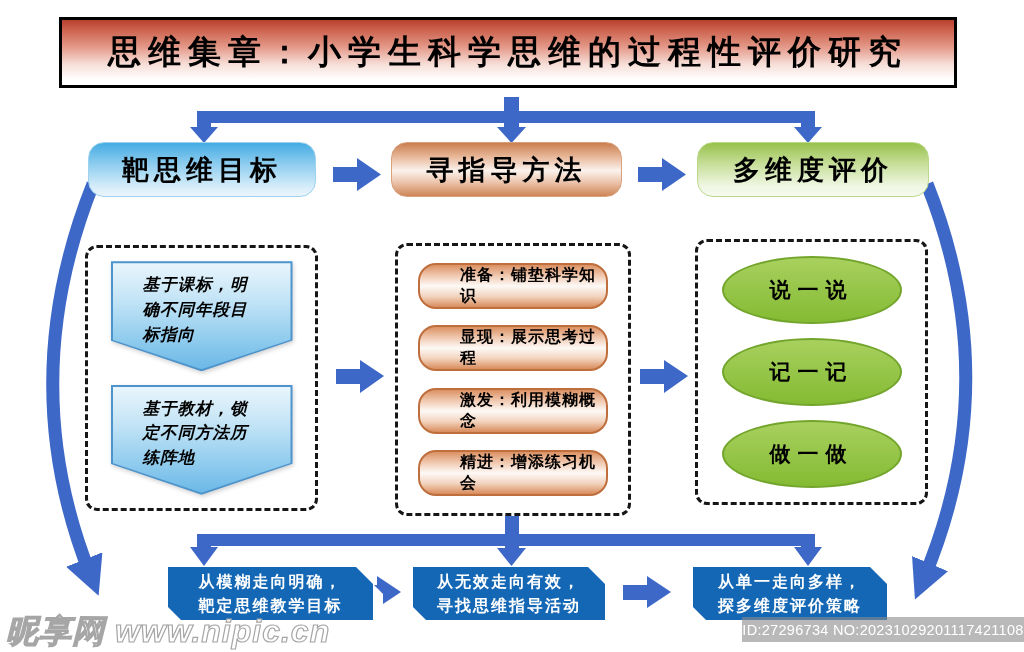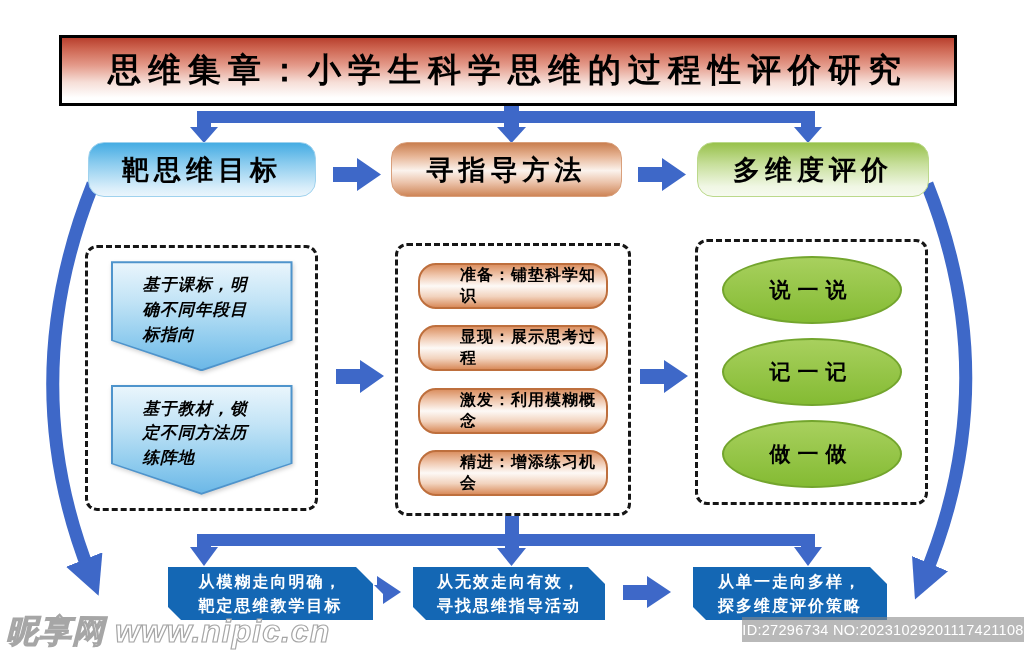--- a/index.html
+++ b/index.html
@@ -4,21 +4,21 @@
 <style>
   html,body{margin:0;padding:0;}
   body{
     width:1024px;height:652px;position:relative;overflow:hidden;background:#ffffff;
     font-family:"Liberation Sans","DejaVu Sans",sans-serif;
   }
   svg#connectors{position:absolute;left:0;top:0;z-index:0;}
 
   
   .title{
-    position:absolute;left:59px;top:35px;width:898px;height:71px;box-sizing:border-box;
+    position:absolute;left:59px;top:17px;width:898px;height:71px;box-sizing:border-box;
     border:3px solid #000;z-index:2;
     background:linear-gradient(180deg,#b8402e 0%,#cd6450 16%,#e49a8a 42%,#f6ded7 68%,#ffffff 92%);
     display:flex;align-items:center;justify-content:center;
     font-size:33px;font-weight:bold;letter-spacing:7px;color:#000;
   }
 
   
   .header{
     position:absolute;top:142px;height:55px;box-sizing:border-box;z-index:2;
     border-radius:16px;display:flex;align-items:center;justify-content:center;

